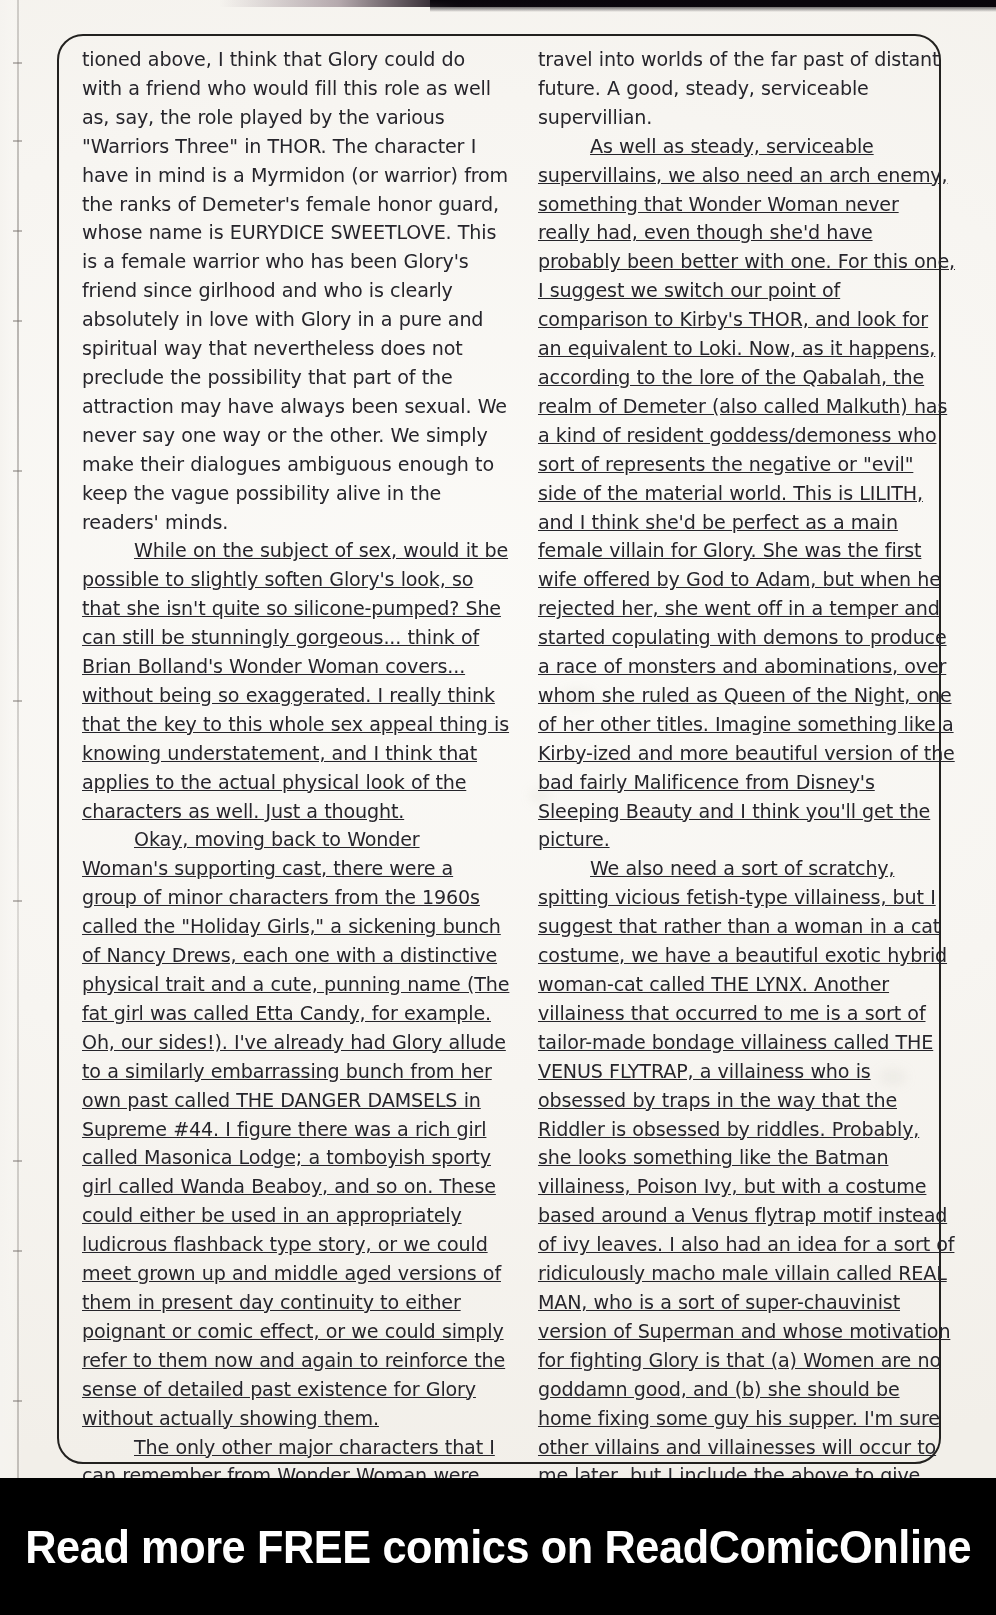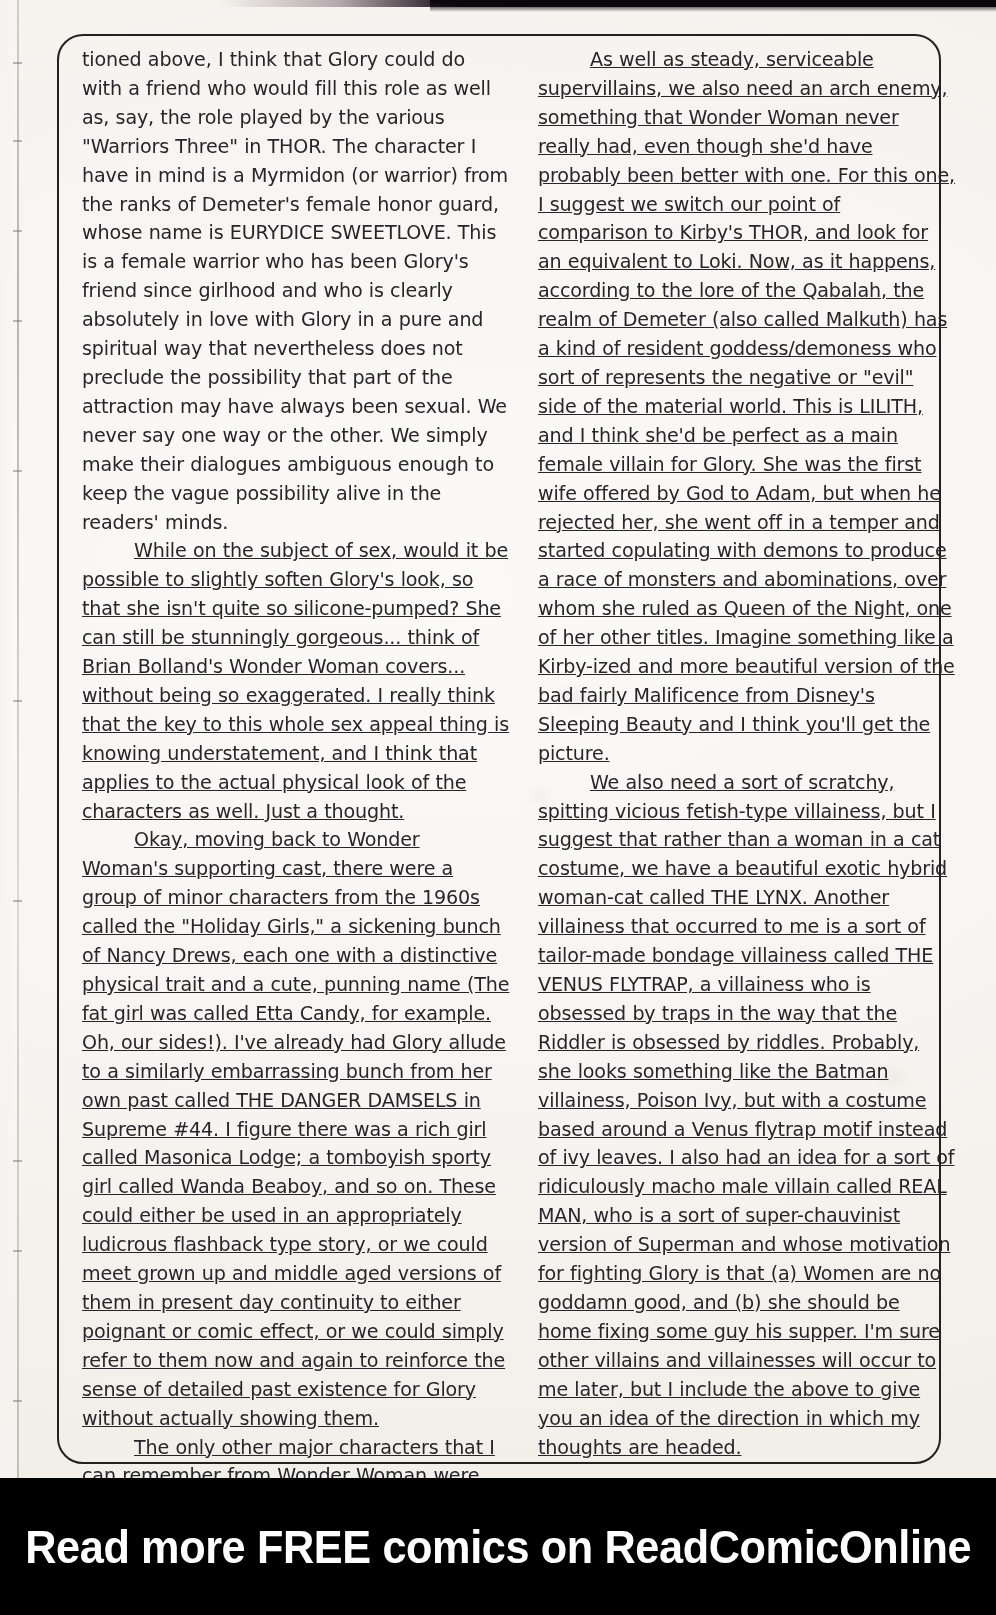--- a/index.html
+++ b/index.html
@@ -179,20 +179,21 @@
   <div class="columns">
 
     <div class="col col-left">
       <p class="cont">tioned above, I think that Glory could do with a friend who would fill this role as well as, say, the role played by the various "Warriors Three" in THOR.  The character I have in mind is a Myrmidon (or warrior) from the ranks of Demeter's female honor guard, whose name is EURYDICE SWEETLOVE.  This is a female warrior  who has been Glory's friend since girlhood and who is clearly absolutely in love with Glory in a pure and spiritual way that nevertheless does not preclude the possibility that part of the attraction may have always been sexual.  We never say one way or the other.  We simply make their dialogues ambiguous enough to keep the vague possibility alive in the readers' minds.</p>
       <p class="indent">While on the subject of sex, would it be possible to slightly soften Glory's look, so that she isn't quite so silicone-pumped?  She can still be stunningly gorgeous... think of Brian Bolland's Wonder Woman covers... without being so exaggerated.  I really think that the key to this whole sex appeal thing is knowing understatement, and I think that applies to the actual physical look of the characters as well.  Just a thought.</p>
       <p class="indent">Okay, moving back to Wonder Woman's supporting cast, there were a group of minor characters from the 1960s called the "Holiday Girls," a sickening bunch of Nancy Drews, each one with a distinctive physical trait and a cute, punning name (The fat girl was called Etta Candy, for example.  Oh, our sides!).  I've already had Glory allude to a similarly embarrassing bunch from her own past called THE DANGER DAMSELS in Supreme #44.  I figure there was a rich girl called Masonica Lodge; a tomboyish sporty girl called Wanda Beaboy, and so on.  These could either be used in an appropriately ludicrous flashback type story, or we could meet grown up and middle aged versions of them in present day continuity to either poignant or comic effect, or we could simply refer to them now and again to reinforce the sense of detailed past existence for Glory without actually showing them.</p>
       <p class="indent">The only other major characters that I can remember from Wonder Woman were the villains, and it is here that I think Glory could benefit most from aping her Silver Age counterpart.  We need a rogues gallery that are interesting, charismatic, and often sexy.  I came up with a few ideas that are partly based upon Wonder Woman antagonists or in some cases are made up from whole cloth because they seemed appropriate.  First, we have DR. CLOCK, a time-bending villain originally from the Forties who gives us opportunities for both unusual time-gimmick stories or for Glory to</p>
     </div>
 
     <div class="col col-right">
+      <p class="cont">travel into worlds of the far past of distant future.  A good, steady, serviceable supervillian.</p>
       <p class="indent">As well as steady, serviceable supervillains, we also need an arch enemy, something that Wonder Woman never really had, even though she'd have probably been better with one.  For this one, I suggest we switch our point of comparison to Kirby's THOR, and look for an equivalent to Loki.  Now, as it happens, according to the lore of the Qabalah, the realm of Demeter (also called Malkuth) has a kind of resident goddess/demoness who sort of represents the negative or "evil" side of the material world.  This is LILITH, and I think she'd be perfect as a main female villain for Glory.  She was the first wife offered by God to Adam, but when he rejected her, she went off in a temper and started copulating with demons to produce a race of monsters and abominations, over whom she ruled as Queen of the Night, one of her other titles.  Imagine something like a Kirby-ized and more beautiful version of the bad fairly Malificence from Disney's Sleeping Beauty and I think you'll get the picture.</p>
       <p class="indent">We also need a sort of scratchy, spitting vicious fetish-type villainess, but I suggest that rather than a woman in a cat costume, we have a beautiful exotic hybrid woman-cat called THE LYNX.  Another villainess that occurred to me is a sort of tailor-made bondage villainess called THE VENUS FLYTRAP, a villainess who is obsessed by traps in the way that the Riddler is obsessed by riddles.  Probably, she looks something like the Batman villainess, Poison Ivy, but with a costume based around a Venus flytrap motif instead of ivy leaves.  I also had an idea for a sort of ridiculously macho male villain called REAL MAN, who is a sort of super-chauvinist version of Superman and whose motivation for fighting Glory is that (a) Women are no goddamn good, and (b) she should be home  fixing some guy his supper.  I'm sure other villains and villainesses will occur to me later, but I include the above to give you an idea of the direction in which my thoughts are headed.</p>
 
     </div>
 
   </div>
 </div>
 
 <div class="banner">
   <span class="banner-text">Read more FREE comics on ReadComicOnline</span>

